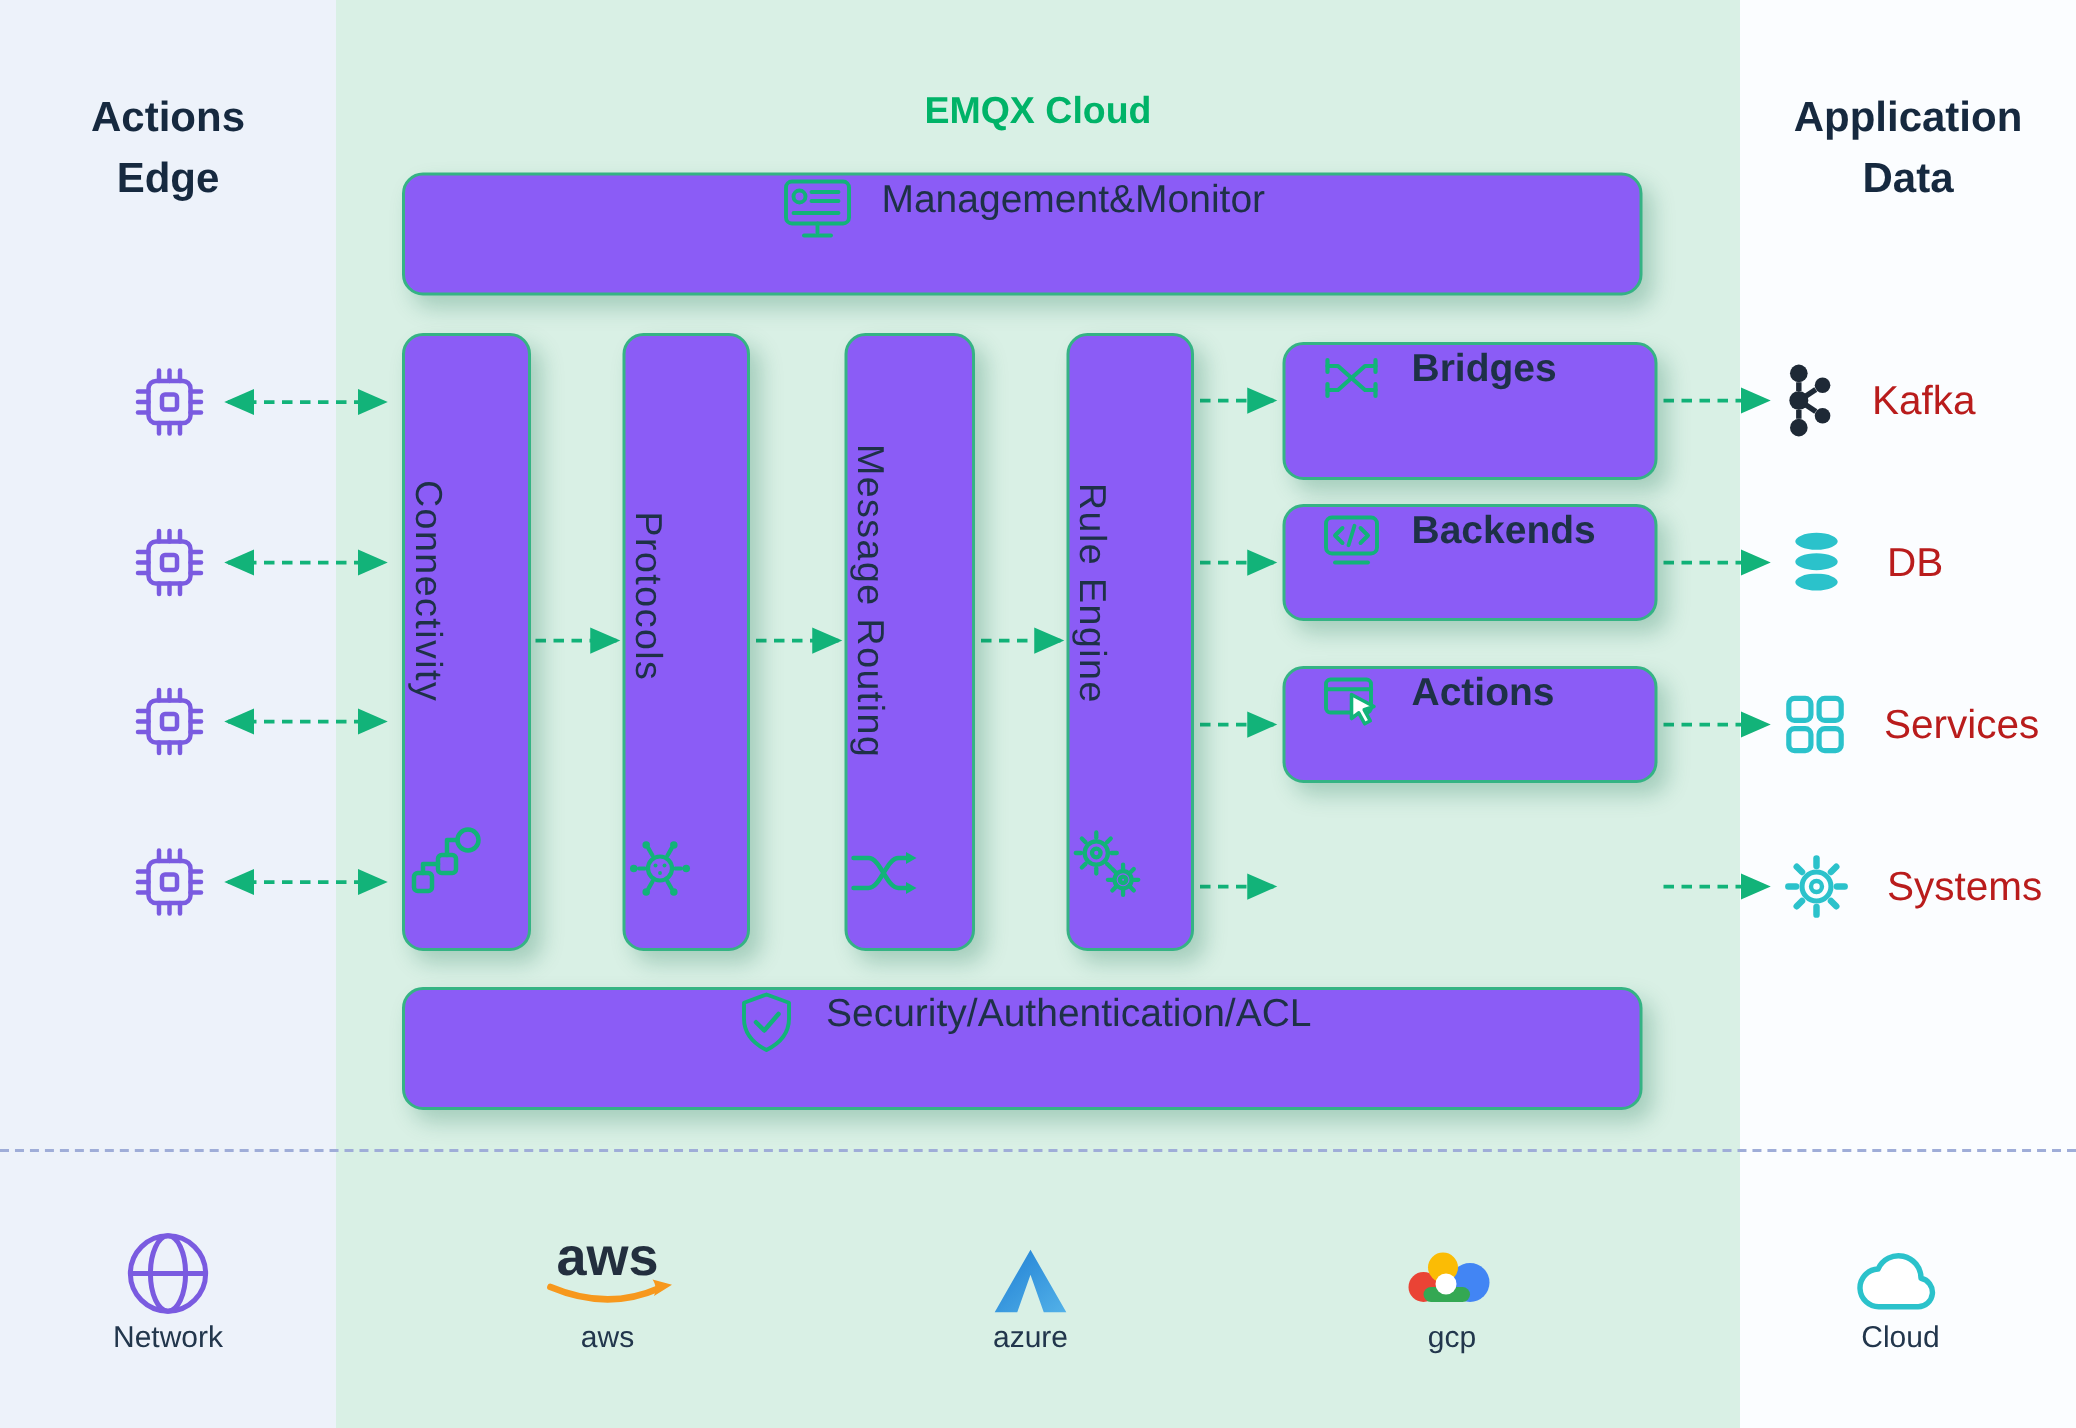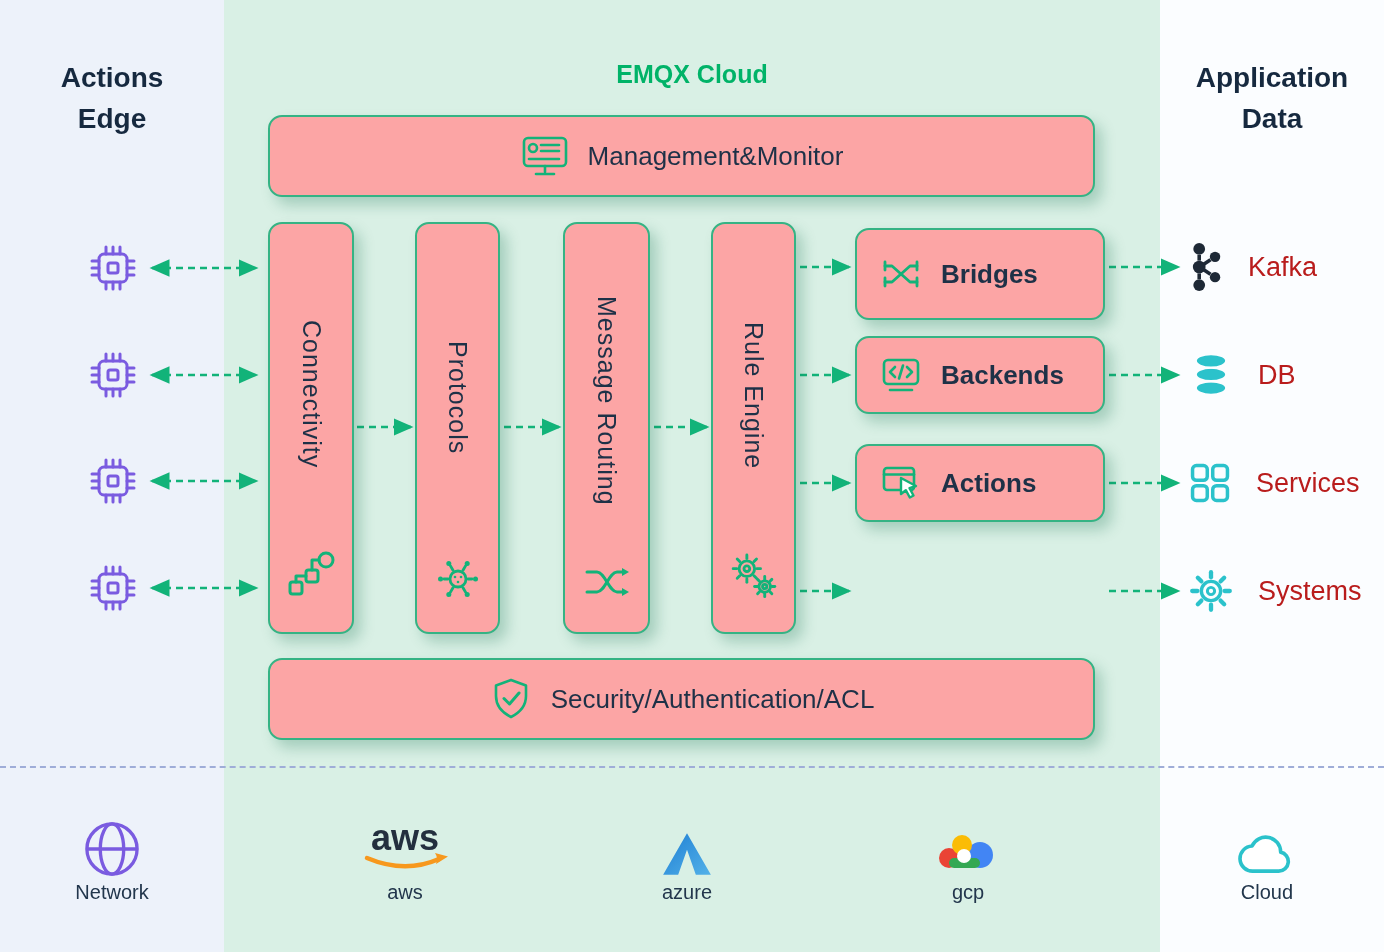--- a/index.html
+++ b/index.html
@@ -8,23 +8,23 @@
   .band{position:absolute;top:0;height:952px;}
   .band-left{left:0;width:224px;background:#edf2fa;}
   .band-mid{left:224px;width:936px;background:#d9f0e5;}
   .band-right{left:1160px;width:224px;background:#fbfdff;}
   .divider{position:absolute;left:0;top:766px;width:1384px;height:0;
            border-top:2px dashed #9fadd8;}
   .col-title{position:absolute;text-align:center;font-size:28px;font-weight:600;
              color:#16293f;line-height:41px;}
   .cloud-title{position:absolute;left:224px;width:936px;top:60px;text-align:center;
                font-size:25px;font-weight:700;color:#00b368;}
-  .gbox{position:absolute;background:#fca5a5;border:2px solid #35b384;border-radius:14px;
+  .gbox{position:absolute;background:#8b5cf6;border:2px solid #35b384;border-radius:14px;
         box-shadow:7px 8px 14px rgba(16,110,75,.26);box-sizing:border-box;
-        display:flex;align-items:center;justify-content:center;}
+        display:flex;align-items:flex-start;justify-content:center;}
   .hbox-text{font-size:26px;color:#1e3147;font-weight:500;}
   .rowbox{gap:18px;}
   .pillar{flex-direction:column;padding:16px 0 30px;}
   .vwrap{flex:1;display:flex;align-items:center;justify-content:center;}
   .vtext{writing-mode:vertical-rl;font-size:25px;color:#1e3147;font-weight:500;letter-spacing:1px;}
   .module{justify-content:flex-start;padding-left:22px;gap:18px;}
   .module .hbox-text{font-weight:600;}
   .arrows{position:absolute;left:0;top:0;pointer-events:none;}
   .arr{stroke:#12b379;stroke-width:2.5;stroke-dasharray:7 5;fill:none;}
   .chip{position:absolute;width:48px;height:48px;}

